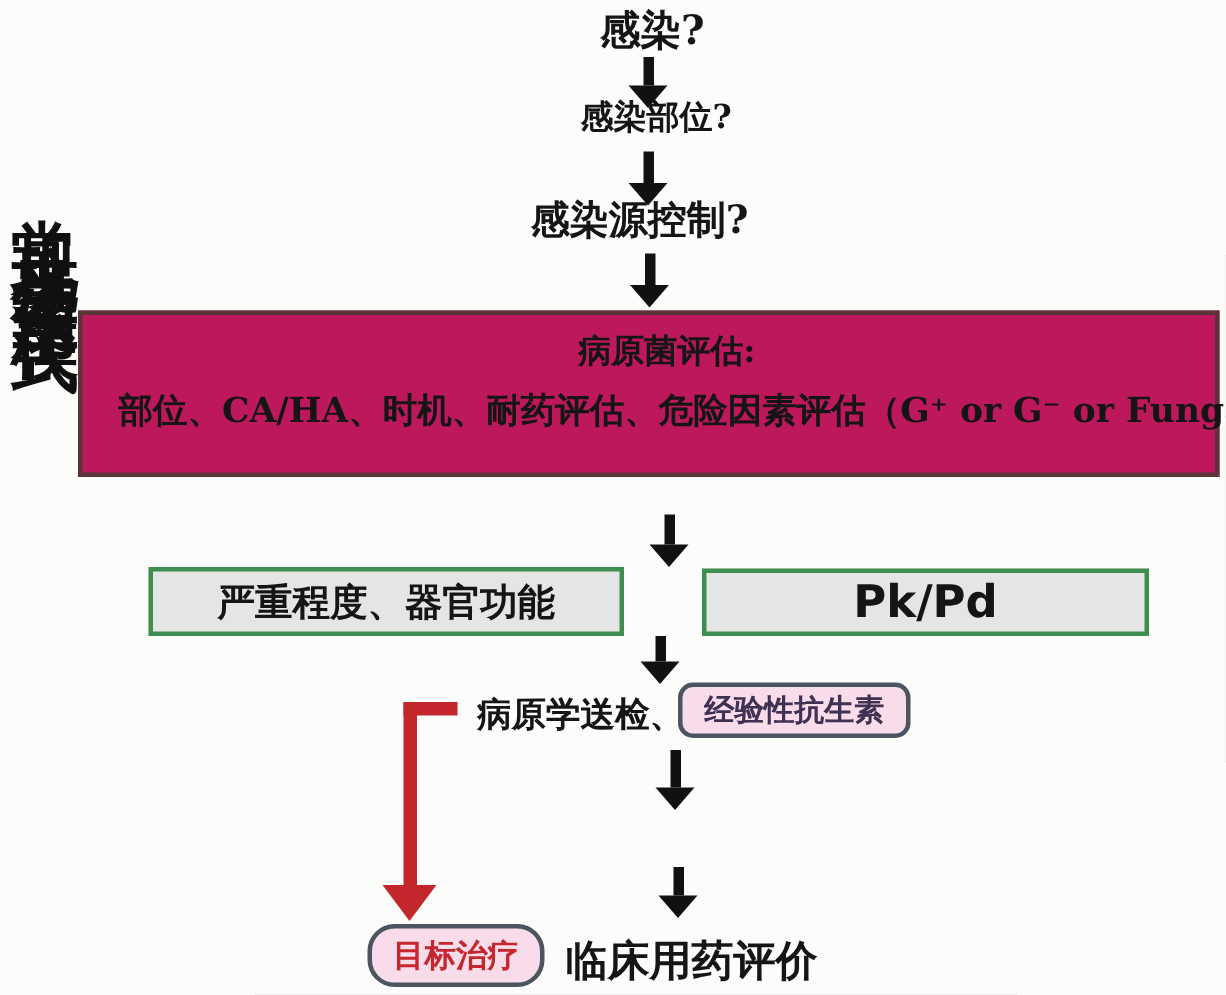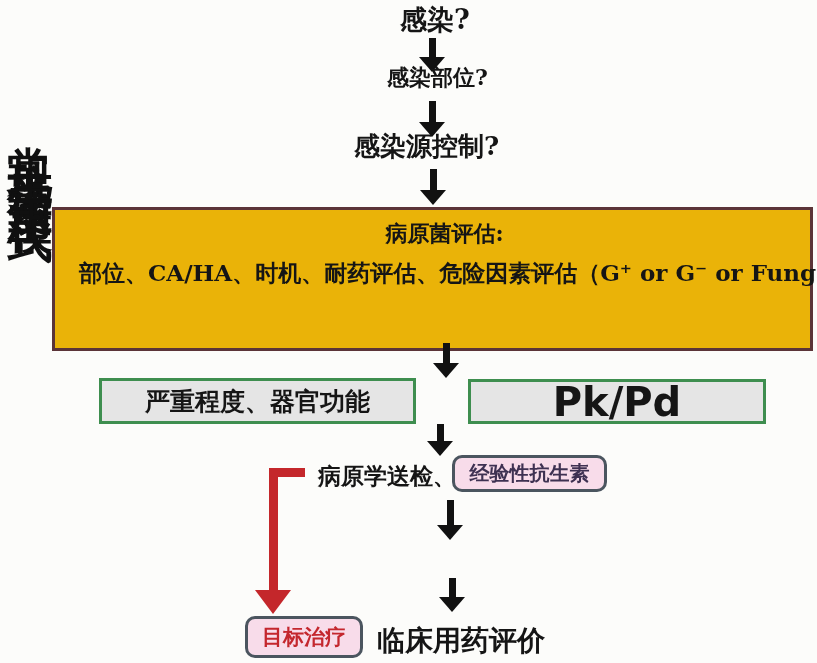--- a/index.html
+++ b/index.html
@@ -30,23 +30,23 @@
   .v-arrow .shaft{width:7px;flex:1;background:var(--arrow-black,#111);}
   .v-arrow .head{width:0;height:0;
     border-left:13px solid transparent;border-right:13px solid transparent;
     border-top:15px solid var(--arrow-black,#111);}
 
   
   .q{font-weight:700;white-space:nowrap;}
 
   
   .pathogen-box{
-    left:52px;top:207px;width:761px;height:144px;
+    left:52px;top:207px;width:761px;height:111px;
     border:3px solid var(--maroon,#5b3438);
-    box-sizing:border-box;background:#eab308;
+    box-sizing:border-box;background:#be185d;
     display:flex;flex-direction:column;justify-content:flex-start;
     padding-top:9px;
     padding-left:24px;
   }
   .pathogen-box .bx-title{font-size:22px;font-weight:700;text-align:center;}
   .pathogen-box .bx-line{font-size:23px;font-weight:700;text-align:center;white-space:nowrap;margin-top:9px;}
 
   
   .green-box{
     border:3px solid var(--green,#3e8e4f);
@@ -105,21 +105,21 @@
   </div>
 
   <div class="v-arrow" style="left:433px;top:343px;height:35px;">
     <div class="shaft"></div>
     <div class="head"></div>
   </div>
 
   <div class="abs green-box serif" style="left:99px;top:378px;width:317px;height:46px;font-size:25px;font-weight:700;">
     <span>严重程度、器官功能</span>
   </div>
-  <div class="abs green-box sans" style="left:468px;top:379px;width:298px;height:45px;font-size:40px;font-weight:700;">
+  <div class="abs green-box sans" style="left:468px;top:379px;width:298px;height:45px;font-size:30px;font-weight:700;">
     <span>Pk/Pd</span>
   </div>
 
   <div class="v-arrow" style="left:427px;top:424px;height:32px;">
     <div class="shaft"></div>
     <div class="head"></div>
   </div>
 
   <div class="abs q serif" style="left:318px;top:461px;font-size:23px;">病原学送检、</div>
   <div class="abs pink-box serif" style="left:452px;top:455px;width:155px;height:37px;font-size:20px;font-weight:700;color:var(--empiric-text,#3e3152);">
@@ -136,18 +136,18 @@
     <div class="shaft"></div>
     <div class="head"></div>
   </div>
 
   <div>
     <div class="red-part" style="left:269px;top:468px;width:36px;height:9px;"></div>
     <div class="red-part" style="left:269px;top:468px;width:9px;height:124px;"></div>
     <div class="red-head" style="left:255px;top:590px;"></div>
   </div>
 
-  <div class="abs pink-box serif" style="left:245px;top:616px;width:118px;height:42px;font-size:21px;font-weight:700;color:var(--target-text,#c4272e);">
+  <div class="abs pink-box serif" style="left:245px;top:616px;width:118px;height:42px;font-size:21px;font-weight:700;color:var(--target-text,#c4272e);border-radius:18px;">
     <span>目标治疗</span>
   </div>
   <div class="abs q sans" style="left:377px;top:622px;font-size:28px;">临床用药评价</div>
 
 </div>
 
 </body></html>

